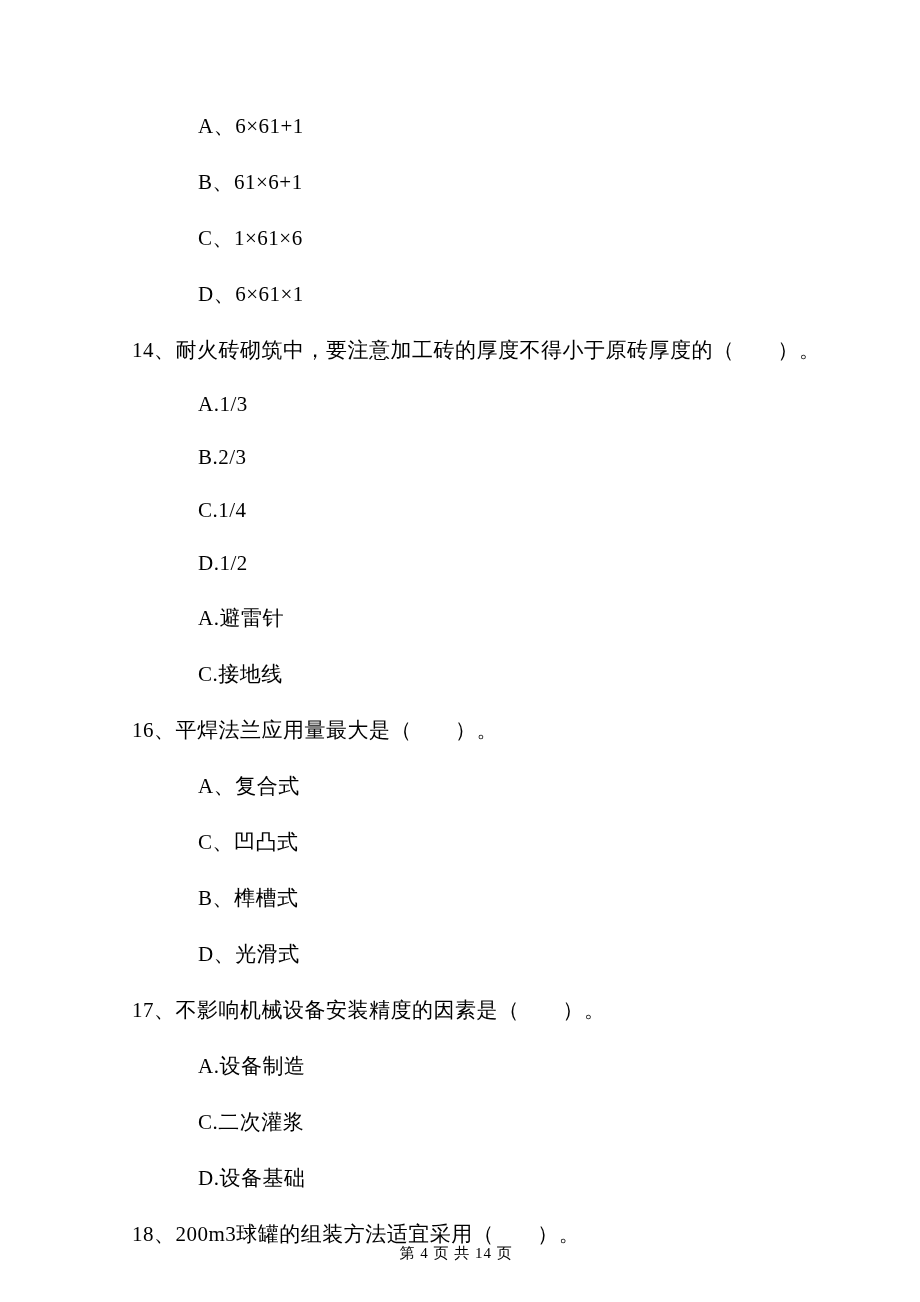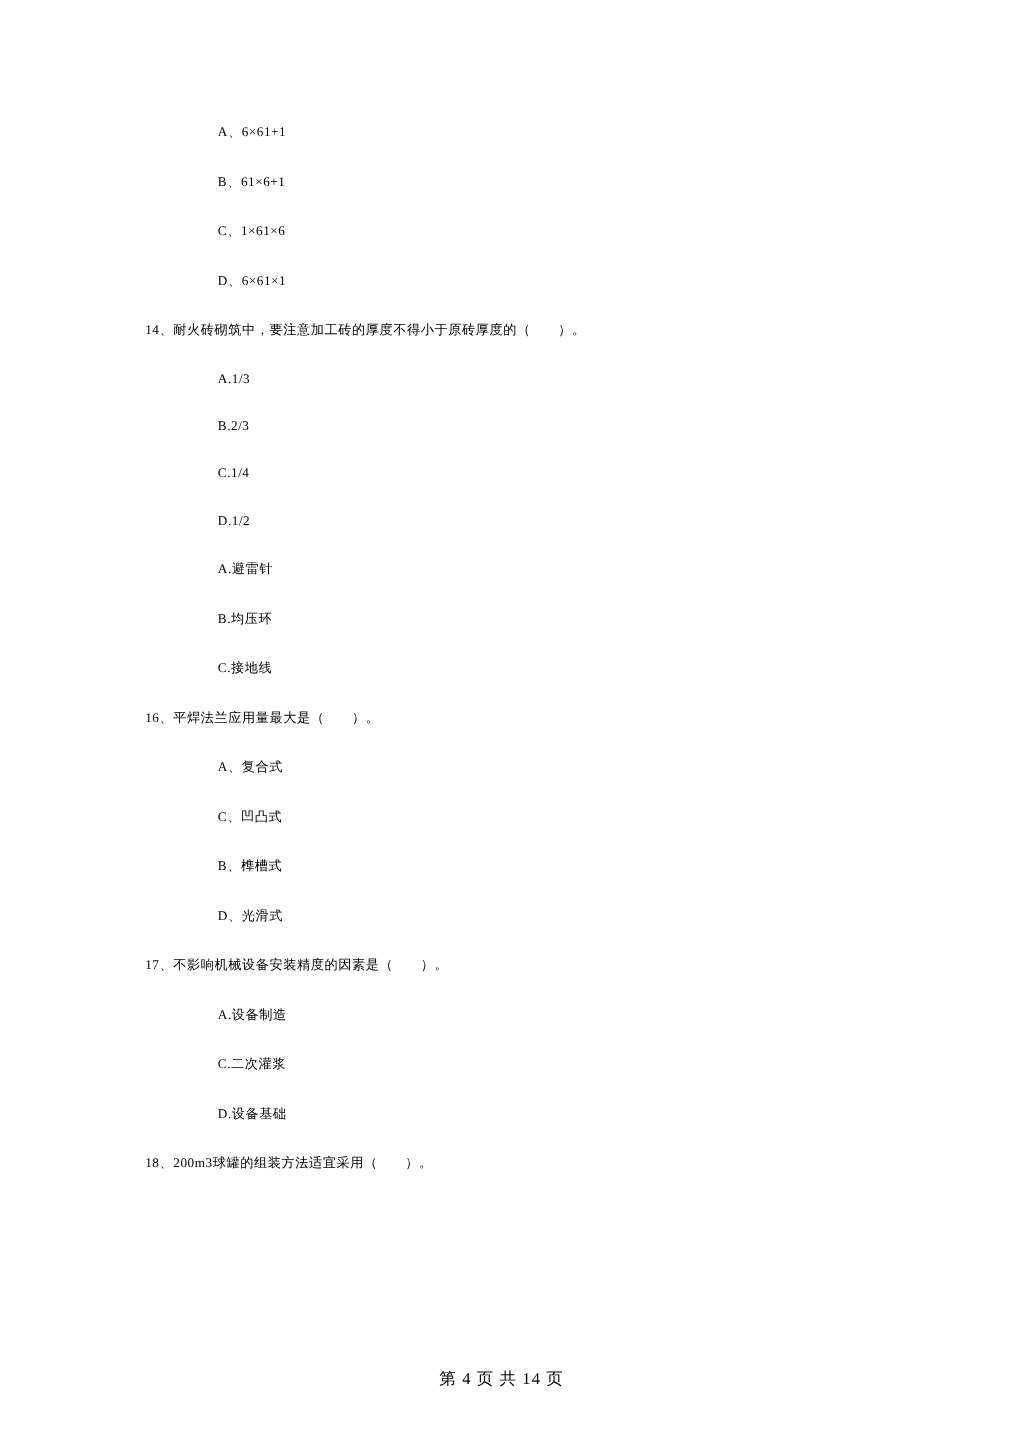--- a/index.html
+++ b/index.html
@@ -7,21 +7,21 @@
       width: 920px;
       height: 1302px;
       background: #fff;
       font-family: "SimSun", "宋体", serif;
       color: #000;
       position: relative;
       padding-top: 112px;
     }
     .content {
       padding-left: 132px;
-      font-size: 12px;
+      font-size: 21px;
     }
     .option {
       padding-left: 66px;
       margin-bottom: 28px;
       letter-spacing: 0.5px;
     }
     .question {
       margin-bottom: 28px;
       letter-spacing: 0.5px;
     }
@@ -44,21 +44,20 @@
   <div class="option">C、1×61×6</div>
   <div class="option">D、6×61×1</div>
 
   <div class="question">14、耐火砖砌筑中，要注意加工砖的厚度不得小于原砖厚度的（　　）。</div>
   <div class="option">A.1/3</div>
   <div class="option">B.2/3</div>
   <div class="option">C.1/4</div>
   <div class="option">D.1/2</div>
 
   <div class="option">A.避雷针</div>
-  <div class="option">B.均压环</div>
   <div class="option">C.接地线</div>
 
   <div class="question">16、平焊法兰应用量最大是（　　）。</div>
   <div class="option">A、复合式</div>
   <div class="option">C、凹凸式</div>
   <div class="option">B、榫槽式</div>
   <div class="option">D、光滑式</div>
 
   <div class="question">17、不影响机械设备安装精度的因素是（　　）。</div>
   <div class="option">A.设备制造</div>

